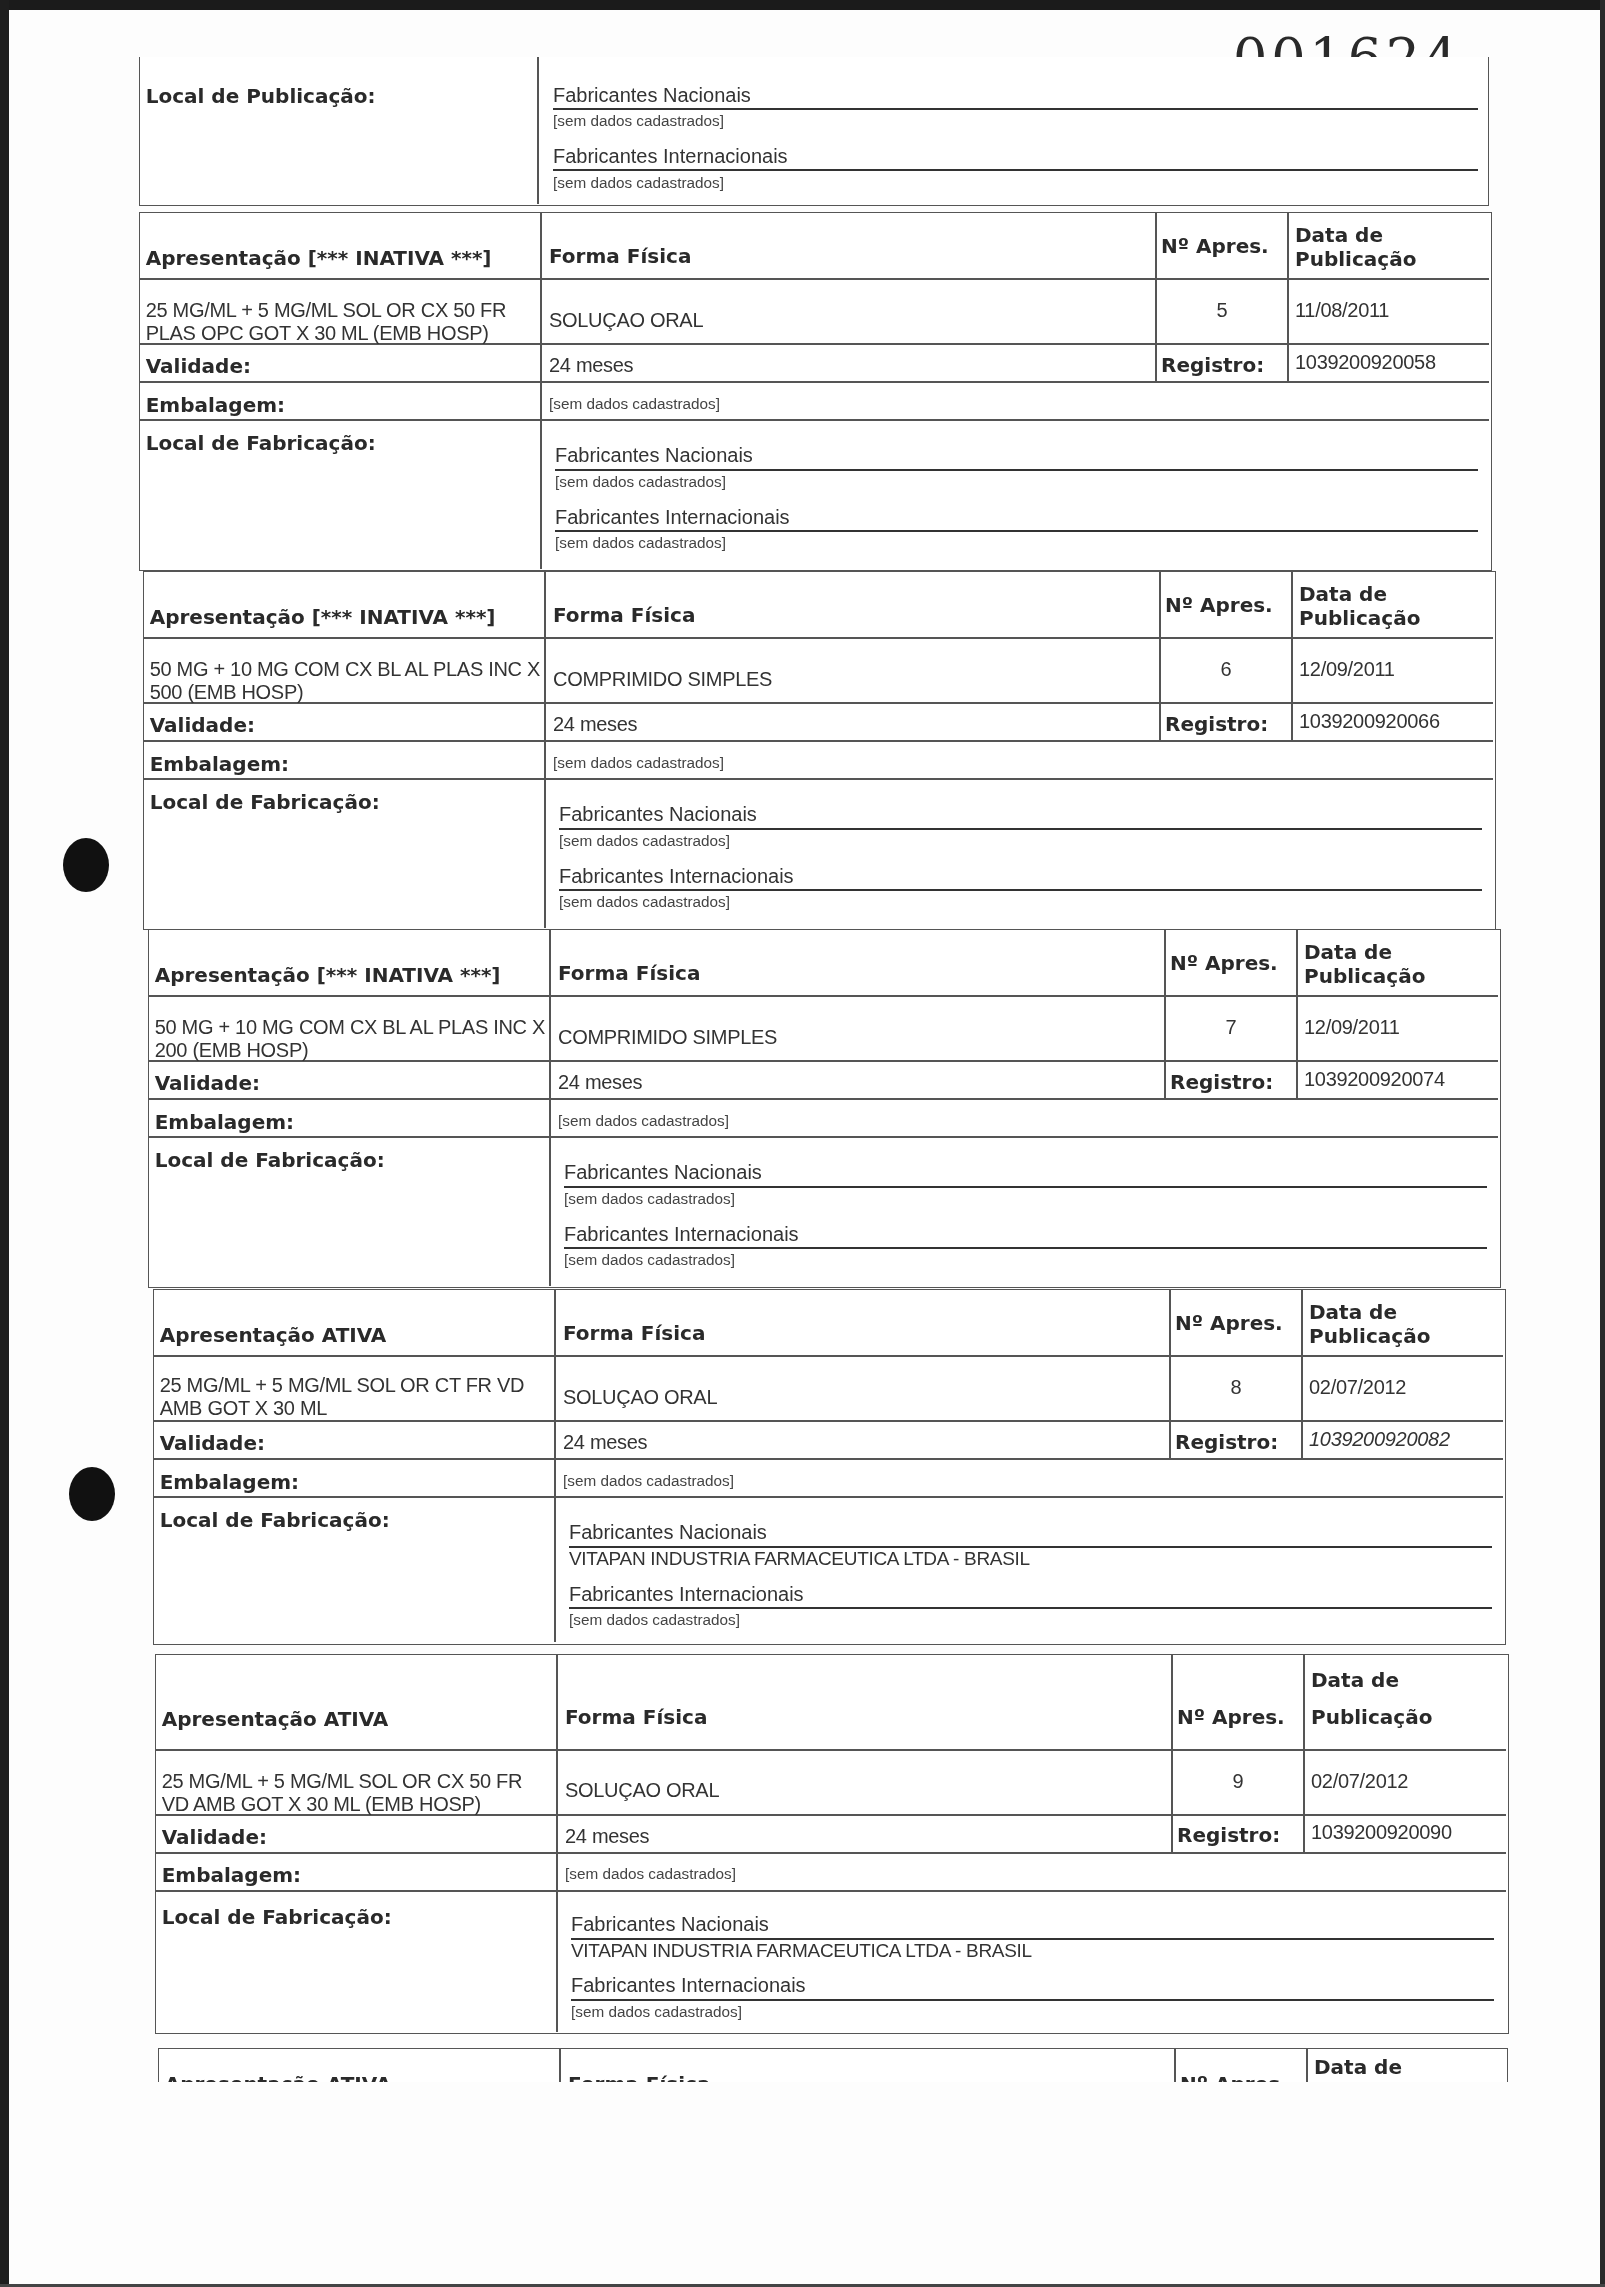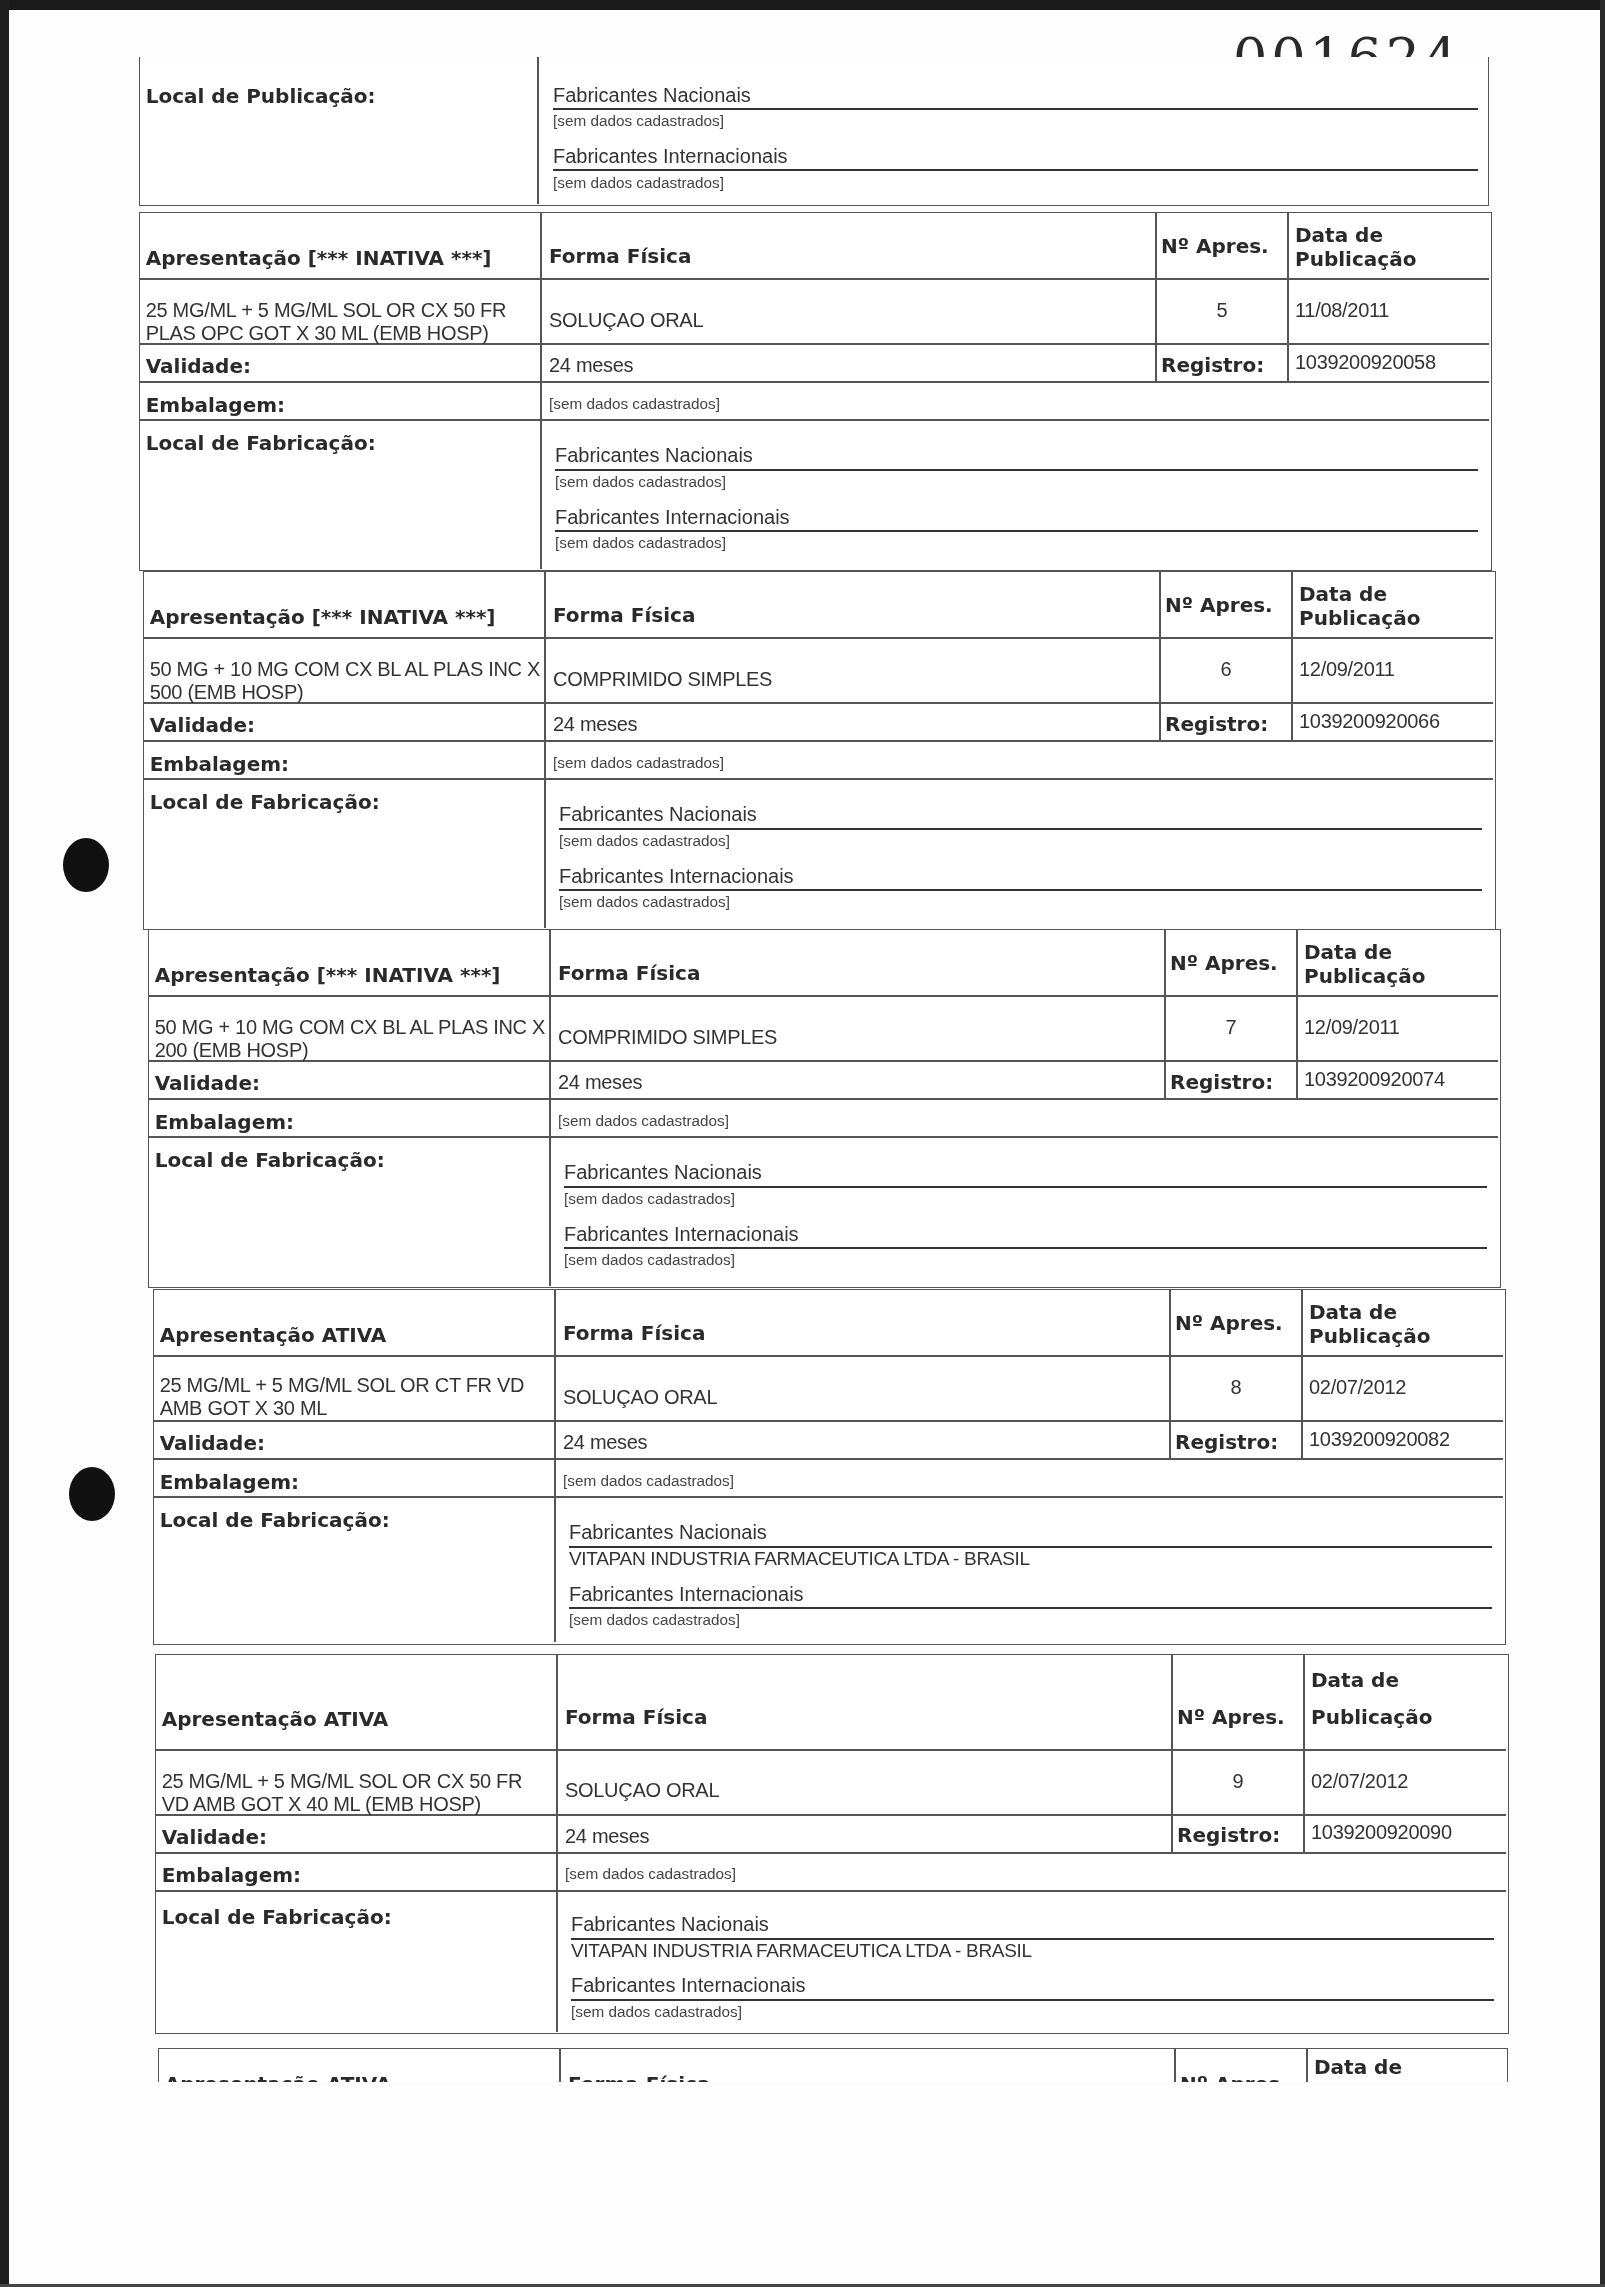--- a/index.html
+++ b/index.html
@@ -183,21 +183,21 @@
 
   <div class="cell val" style="left:5.7px; top:84px;">25 MG/ML + 5 MG/ML SOL OR CT FR VD</div>
   <div class="cell val" style="left:5.7px; top:107px;">AMB GOT X 30 ML</div>
   <div class="cell val" style="left:409px; top:96px;">SOLUÇAO ORAL</div>
   <div class="cell val center" style="left:1017px; width:130px; top:86px;">8</div>
   <div class="cell val" style="left:1155px; top:86px;">02/07/2012</div>
 
   <div class="cell lbl" style="left:5.7px; top:141px;">Validade:</div>
   <div class="cell val" style="left:409px; top:141px;">24 meses</div>
   <div class="cell lbl" style="left:1021px; top:140px;">Registro:</div>
-  <div class="cell val" style="left:1155px; top:138px;">1039200920082</div>
+  <div class="cell val" style="left:1155px; top:138px;font-style:italic;">1039200920082</div>
 
   <div class="cell lbl" style="left:5.7px; top:180px;">Embalagem:</div>
   <div class="cell small" style="left:409px; top:182px;">[sem dados cadastrados]</div>
 
   <div class="cell lbl" style="left:5.7px; top:218px;">Local de Fabricação:</div>
   <div class="cell fab-title" style="left:415px; top:231px;">Fabricantes Nacionais</div>
   <div class="fab-rule" style="left:415px; top:256px; width:923px;"></div>
   <div class="cell val" style="left:415px; top:258px; font-size:19px;">VITAPAN INDUSTRIA FARMACEUTICA LTDA - BRASIL</div>
   <div class="cell fab-title" style="left:415px; top:293px;">Fabricantes Internacionais</div>
   <div class="fab-rule" style="left:415px; top:317px; width:923px;"></div>
@@ -213,21 +213,21 @@
   <div class="hline" style="left:0; top:197px; width:1350px;"></div>
   <div class="hline" style="left:0; top:235px; width:1350px;"></div>
 
   <div class="cell lbl" style="left:5.7px; top:52px;">Apresentação ATIVA</div>
   <div class="cell lbl" style="left:409px; top:50px;">Forma Física</div>
   <div class="cell lbl" style="left:1021px; top:50px;">Nº Apres.</div>
   <div class="cell lbl" style="left:1155px; top:13.4px;">Data de</div>
   <div class="cell lbl" style="left:1155px; top:50px;">Publicação</div>
 
   <div class="cell val" style="left:5.7px; top:115px;">25 MG/ML + 5 MG/ML SOL OR CX 50 FR</div>
-  <div class="cell val" style="left:5.7px; top:138px;">VD AMB GOT X 40 ML (EMB HOSP)</div>
+  <div class="cell val" style="left:5.7px; top:138px;">VD AMB GOT X 30 ML (EMB HOSP)</div>
   <div class="cell val" style="left:409px; top:124px;">SOLUÇAO ORAL</div>
   <div class="cell val center" style="left:1017px; width:130px; top:115px;">9</div>
   <div class="cell val" style="left:1155px; top:115px;">02/07/2012</div>
 
   <div class="cell lbl" style="left:5.7px; top:170px;">Validade:</div>
   <div class="cell val" style="left:409px; top:170px;">24 meses</div>
   <div class="cell lbl" style="left:1021px; top:168px;">Registro:</div>
   <div class="cell val" style="left:1155px; top:166px;">1039200920090</div>
 
   <div class="cell lbl" style="left:5.7px; top:208px;">Embalagem:</div>

